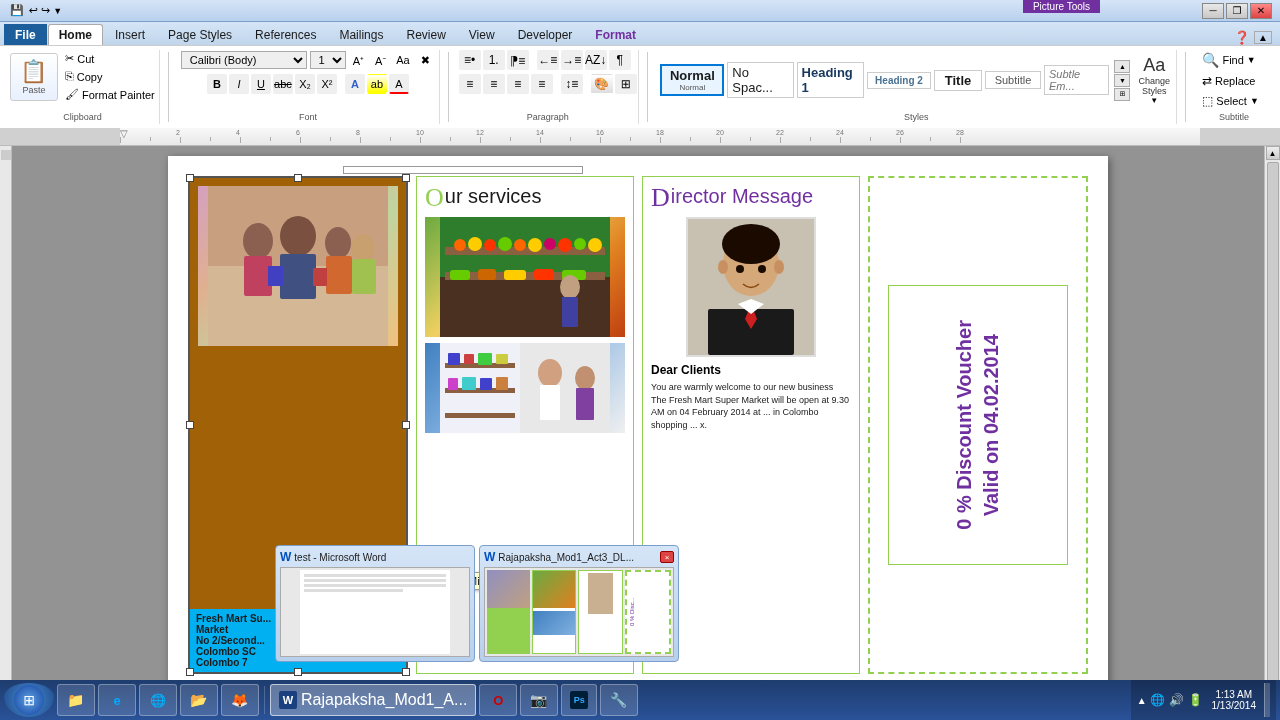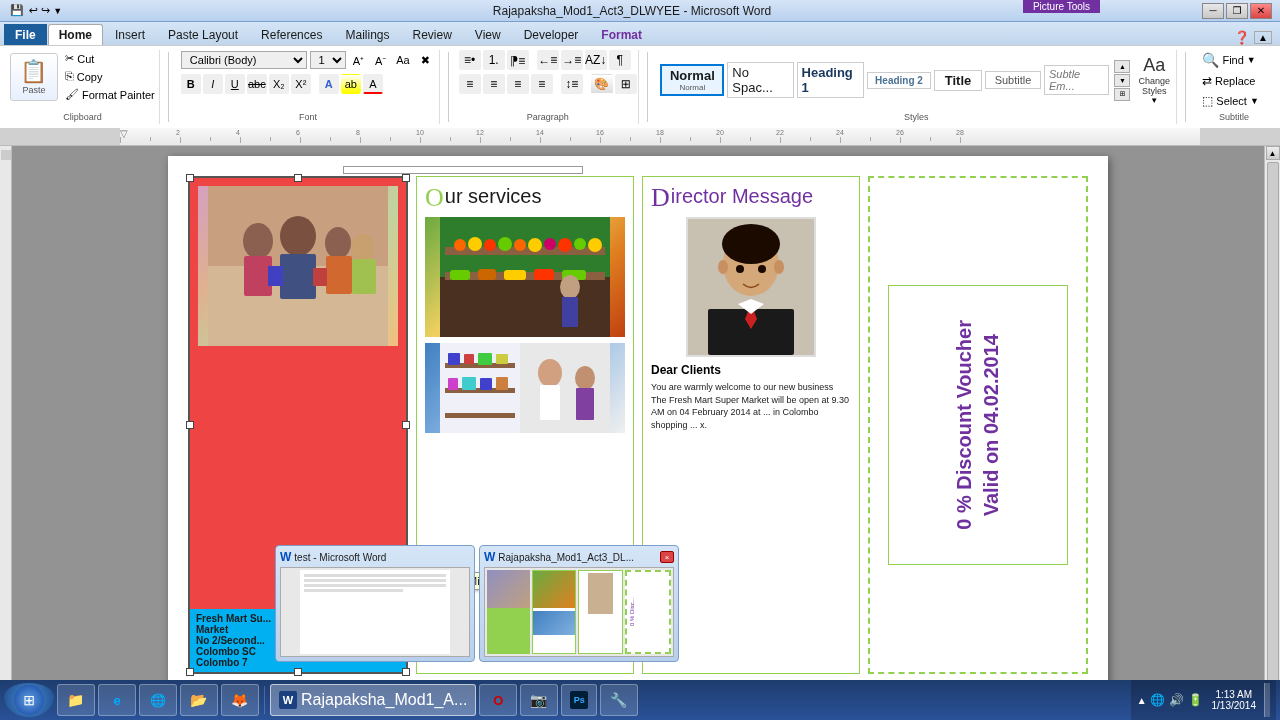--- a/index.html
+++ b/index.html
@@ -259,21 +259,21 @@
       width: 100%;
     }
 
     .panel {
       flex: 1;
       position: relative;
     }
 
     
     .panel-1 {
-      background: #ef4444;
+      background: #a16207;
       padding: 8px;
       display: flex;
       flex-direction: column;
       min-height: 320px;
     }
     .panel-1-photo {
       width: 100%;
       height: 160px;
       background: linear-gradient(135deg, #d4a0c0 0%, #e0b090 30%, #c0d4a0 60%, #f0c080 100%);
       display: flex;
@@ -613,42 +613,41 @@
 </head>
 <body>
 
 <div id="title-bar" style="position:relative;">
   <div style="display:flex;gap:3px;align-items:center;">
     <span style="font-size:11px;cursor:pointer;padding:0 2px;">💾</span>
     <span style="font-size:11px;cursor:pointer;">↩</span>
     <span style="font-size:11px;cursor:pointer;">↪</span>
     <span style="font-size:9px;cursor:pointer;">▼</span>
   </div>
-  <div class="title-text">Rajapaksha_Mod1_Act3_DLWYEE - Microsoft Word</div>
   <div class="win-controls">
     <div class="win-btn">─</div>
     <div class="win-btn">❐</div>
     <div class="win-btn close">✕</div>
   </div>
 
   <div style="position:absolute;top:0;right:180px;background:#7030a0;color:white;font-size:10px;padding:1px 10px;">Picture Tools</div>
 </div>
 
 <div id="tab-bar">
   <div class="ribbon-tab" style="background:#1b5e9b;color:white;font-weight:bold;border-radius:0;">
     <span>File</span>
   </div>
   <div class="ribbon-tab active">
     <span>Home</span>
   </div>
   <div class="ribbon-tab">
     <span>Insert</span>
   </div>
   <div class="ribbon-tab">
-    <span>Paste Layout</span>
+    <span>Page Styles</span>
   </div>
   <div class="ribbon-tab">
     <span>References</span>
   </div>
   <div class="ribbon-tab">
     <span>Mailings</span>
   </div>
   <div class="ribbon-tab">
     <span>Review</span>
   </div>
@@ -689,21 +688,21 @@
           <span>Format Painter</span>
         </div>
       </div>
     </div>
     <div class="ribbon-group-label" style="position:absolute;bottom:2px;left:50%;transform:translateX(-50%);white-space:nowrap;">Clipboard</div>
   </div>
 
   <div class="group-sep"></div>
 
   <div class="ribbon-group" style="position:relative;padding-bottom:14px;min-width:210px;">
-    <div class="ribbon-group-content" style="flex-direction:column;align-items:flex-start;gap:2px;width:100%;">
+    <div class="ribbon-group-content" style="flex-direction:column;align-items:center;gap:2px;width:100%;">
       <div class="font-row" style="width:100%;">
         <select class="font-selector">
           <option>Calibri (Body)</option>
         </select>
         <select class="font-size-selector">
           <option>11</option>
         </select>
         <button class="font-btn" title="Grow Font">A⁺</button>
         <button class="font-btn" title="Shrink Font">A⁻</button>
         <button class="font-btn">Aa</button>

